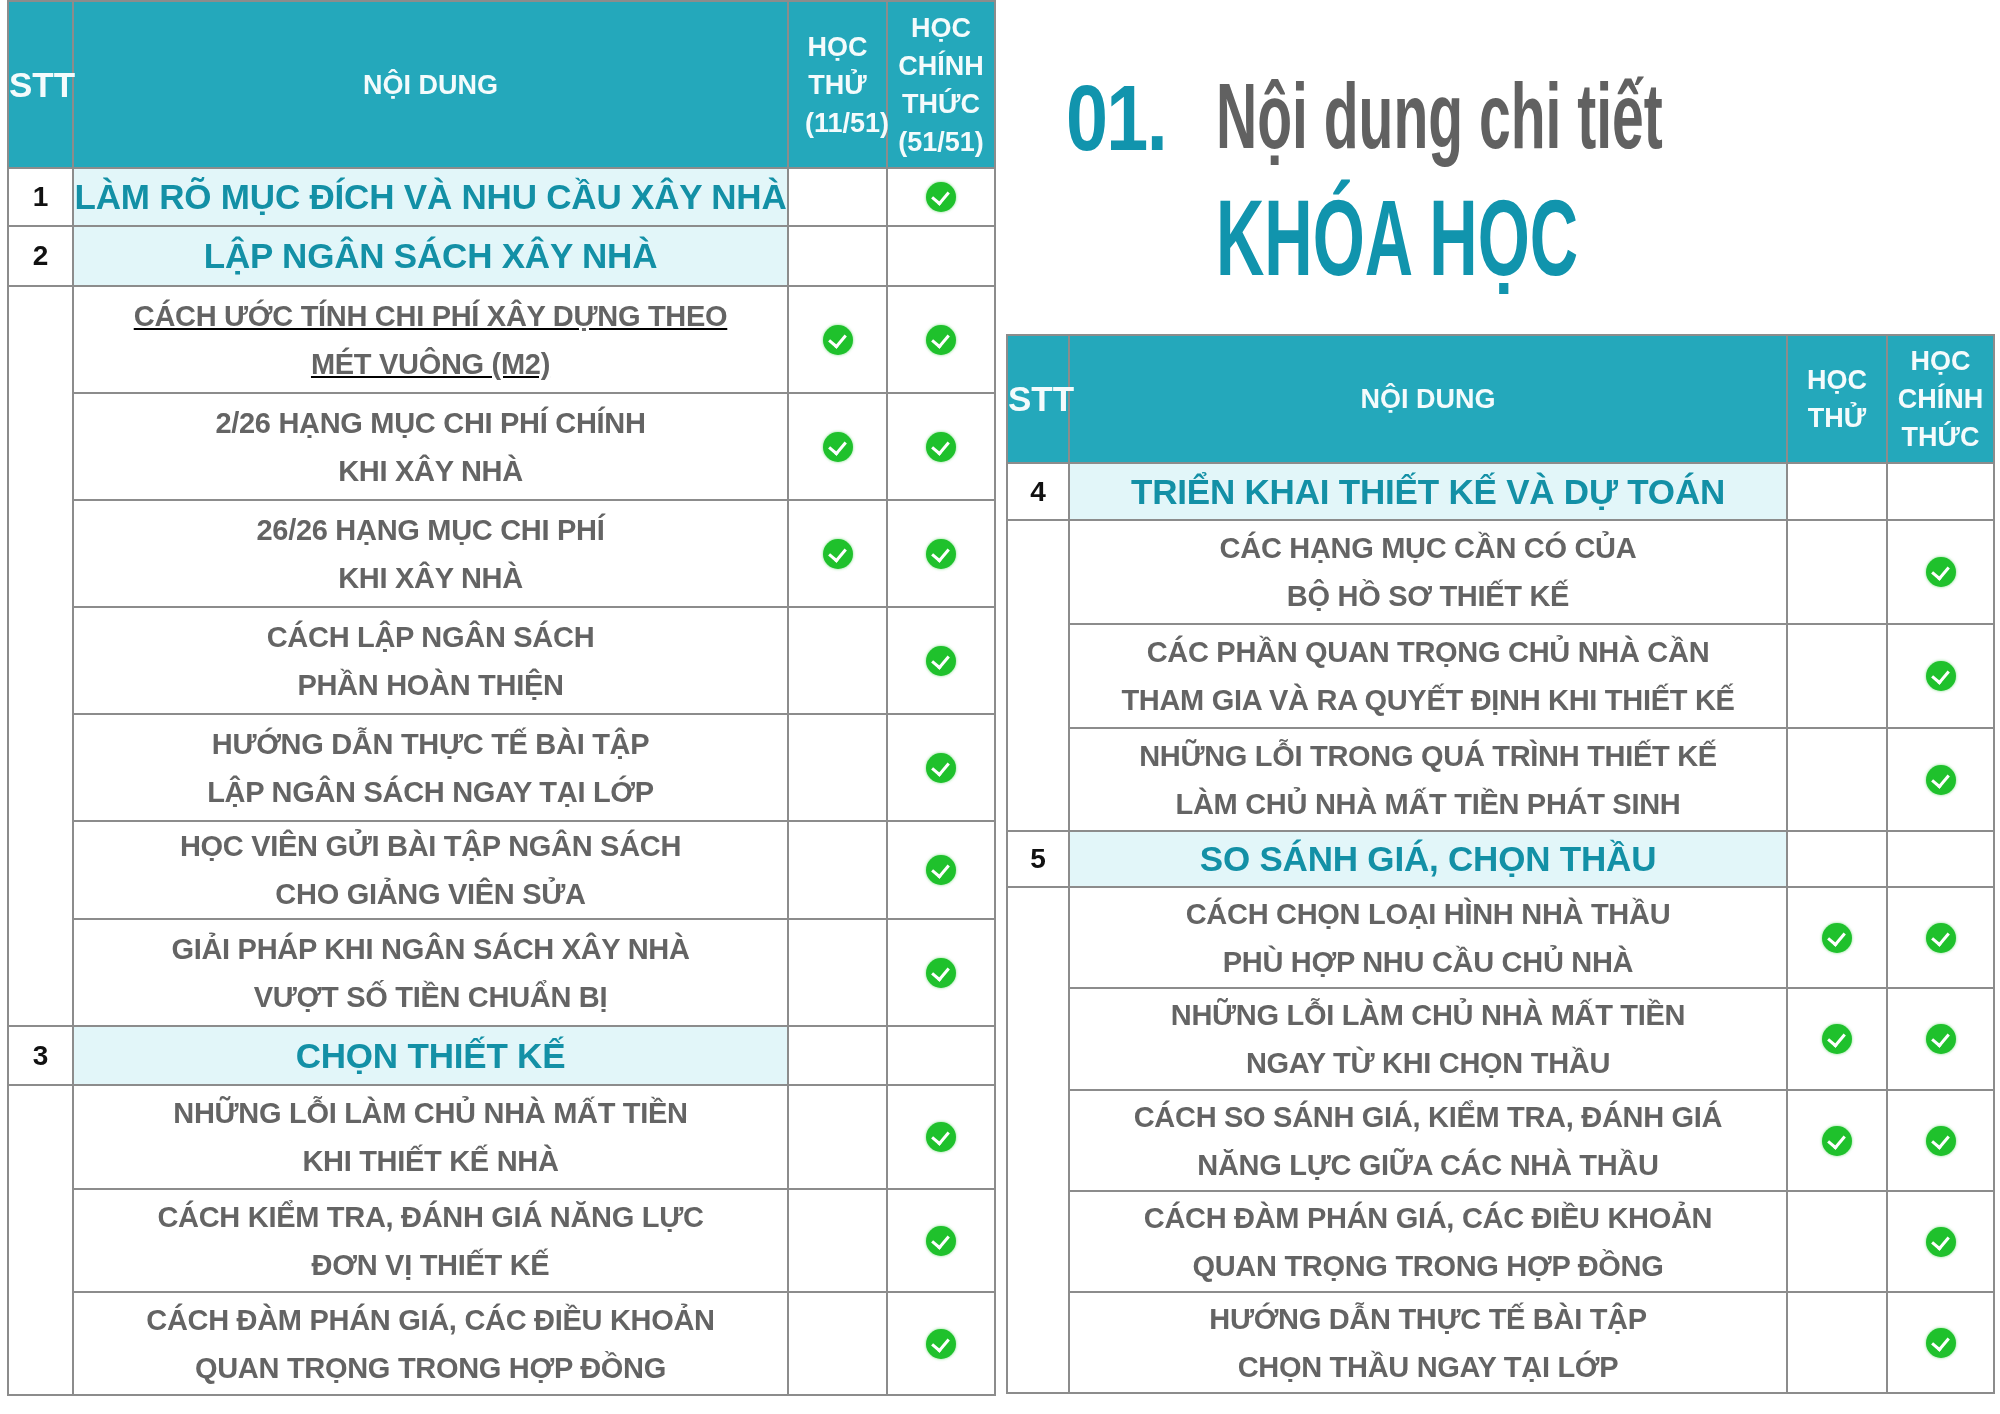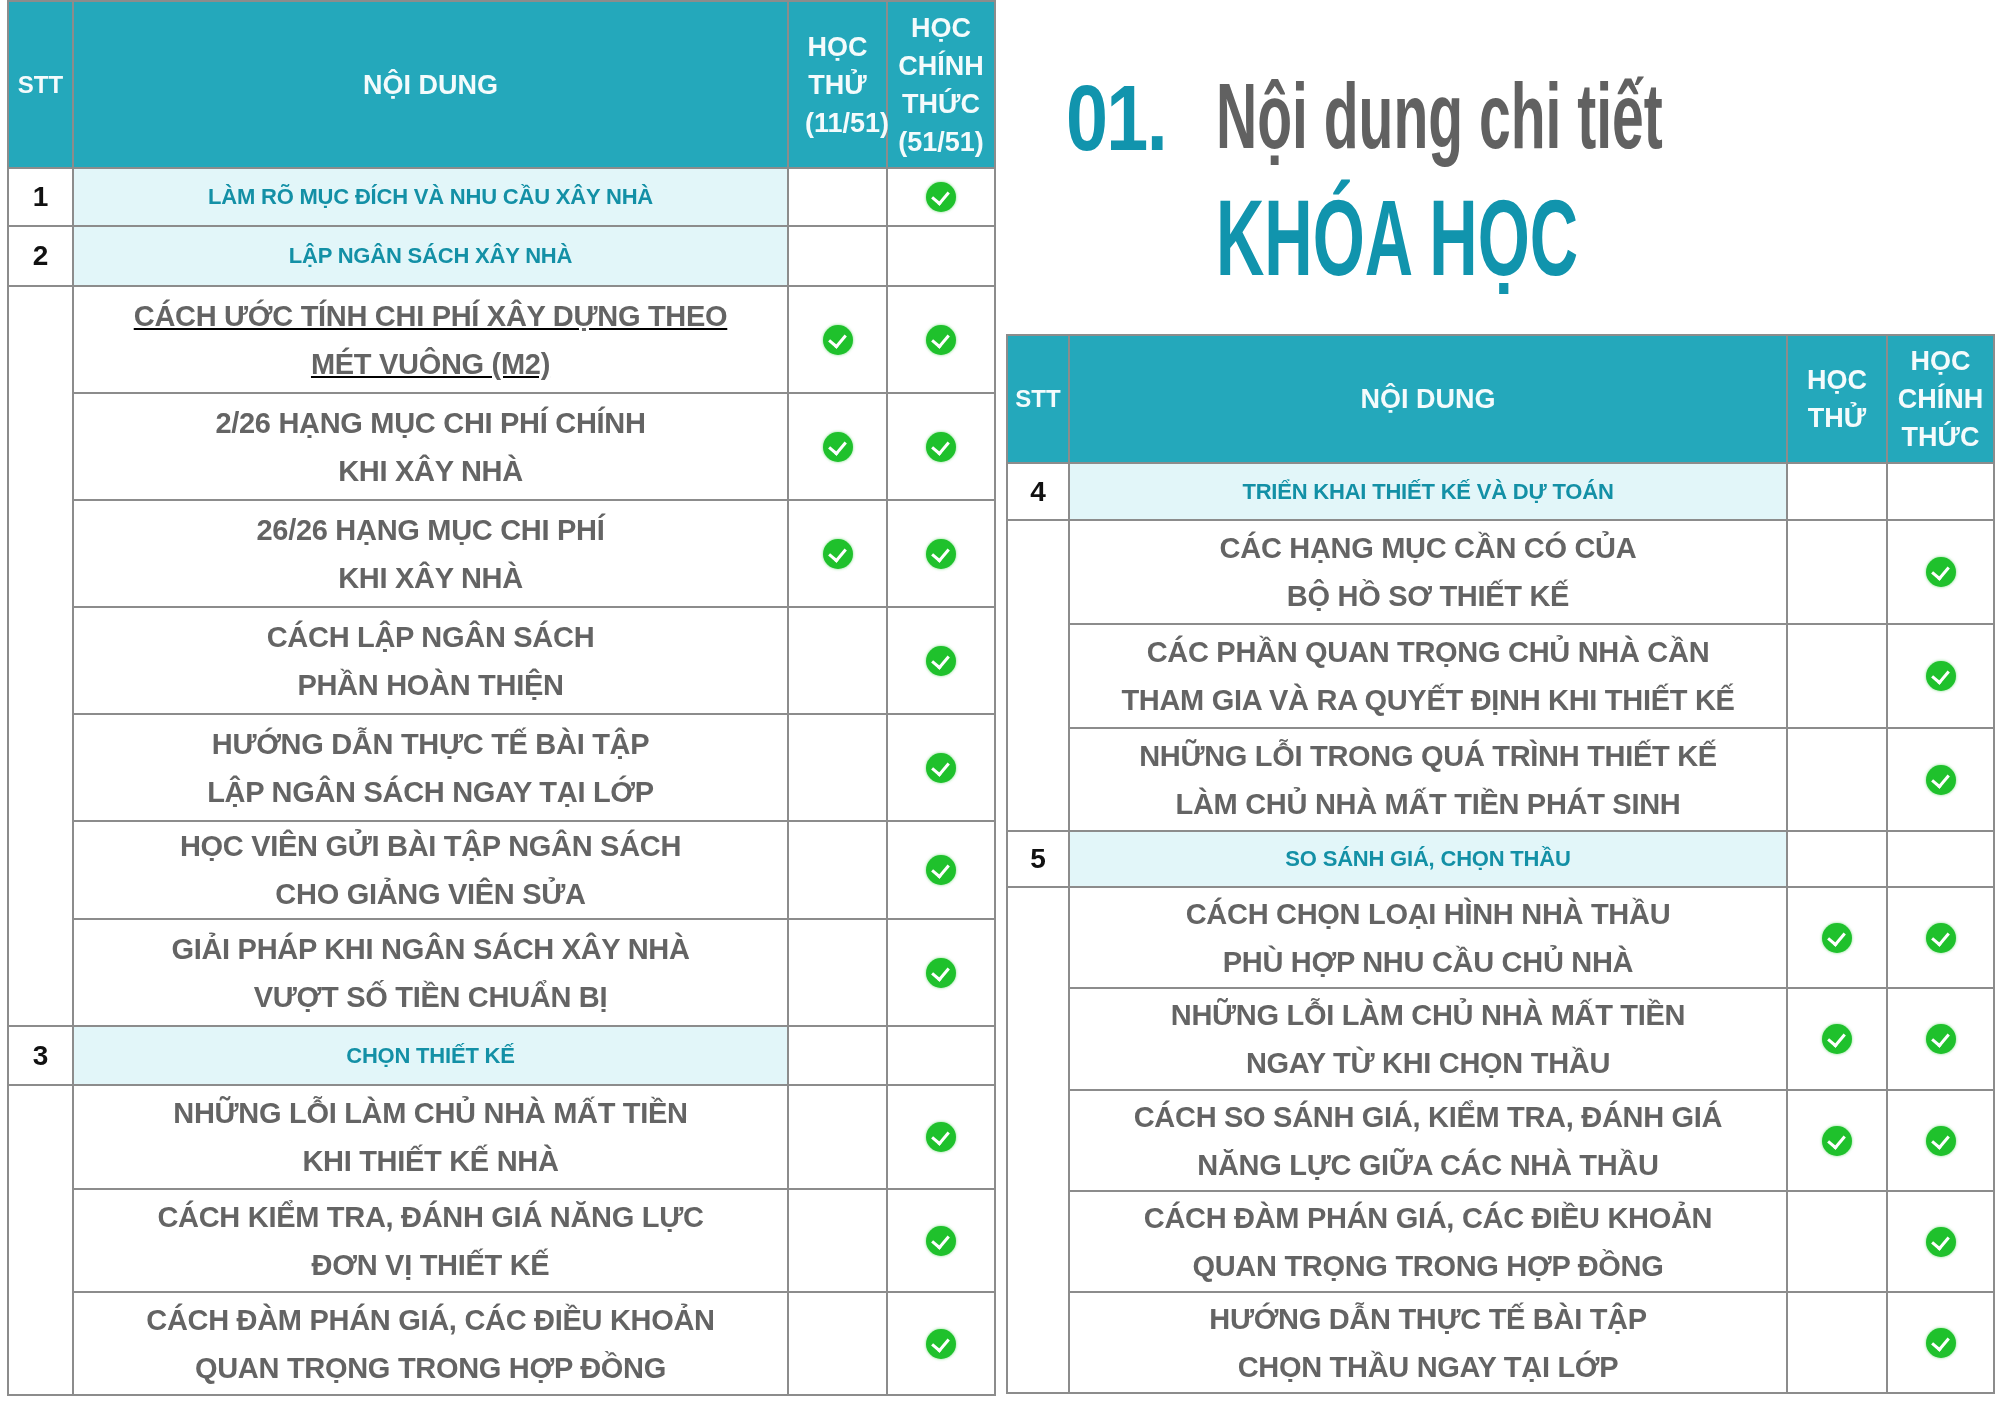--- a/index.html
+++ b/index.html
@@ -1,23 +1,23 @@
 <!DOCTYPE html>
 <html><head>
 <meta charset="utf-8">
 <style>
   html, body { margin:0; padding:0; }
   body { width:2000px; height:1414px; background:#ffffff; position:relative; overflow:hidden;
          font-family:"Liberation Sans", sans-serif; }
   .tbl { position:absolute; border-collapse:collapse; table-layout:fixed; background:#fff; }
   .tbl td, .tbl th { border:2px solid #8c8c8c; padding:0; text-align:center; vertical-align:middle; }
   .tbl th { background:#24a8bb; color:#f4fbfc; font-weight:bold; font-size:27px; line-height:38px; }
-  .tbl th.stt { font-size:24px;margin-top:28px; }
+  .tbl th.stt { font-size:35px;margin-top:28px; }
   .tbl td.stt { font-weight:bold; font-size:28px; color:#111; }
-  .tbl td.cat { background:#e2f6f9; color:#1390a6; font-weight:bold; font-size:22px; letter-spacing:-0.2px; }
+  .tbl td.cat { background:#e2f6f9; color:#1390a6; font-weight:bold; font-size:35px; letter-spacing:-0.2px; }
   .tbl td.content { color:#646464; font-weight:bold; font-size:29px; line-height:48px; letter-spacing:-0.3px; }
   .check { display:inline-block; width:30px; height:30px; border-radius:50%; background:#1fc12c;
            box-shadow:0 0 3px rgba(31,193,44,0.6); position:relative; vertical-align:middle; }
   .check::after { content:""; position:absolute; left:9px; top:6px; width:8px; height:13px;
                   border-right:3px solid #fff; border-bottom:3px solid #fff; transform:rotate(40deg); }
   .title-num { position:absolute; left:1066px; top:66px; color:#1194ad; font-weight:bold; font-size:92px;
                transform-origin:left top; transform:scaleX(0.82); letter-spacing:-2px; }
   .title-main { position:absolute; left:1216px; top:64px; color:#616161; font-weight:bold; font-size:92px;
                 transform-origin:left top; transform:scaleX(0.62); white-space:nowrap; }
   .title-sub { position:absolute; left:1216px; top:175px; color:#1194ad; font-weight:bold; font-size:108px;

